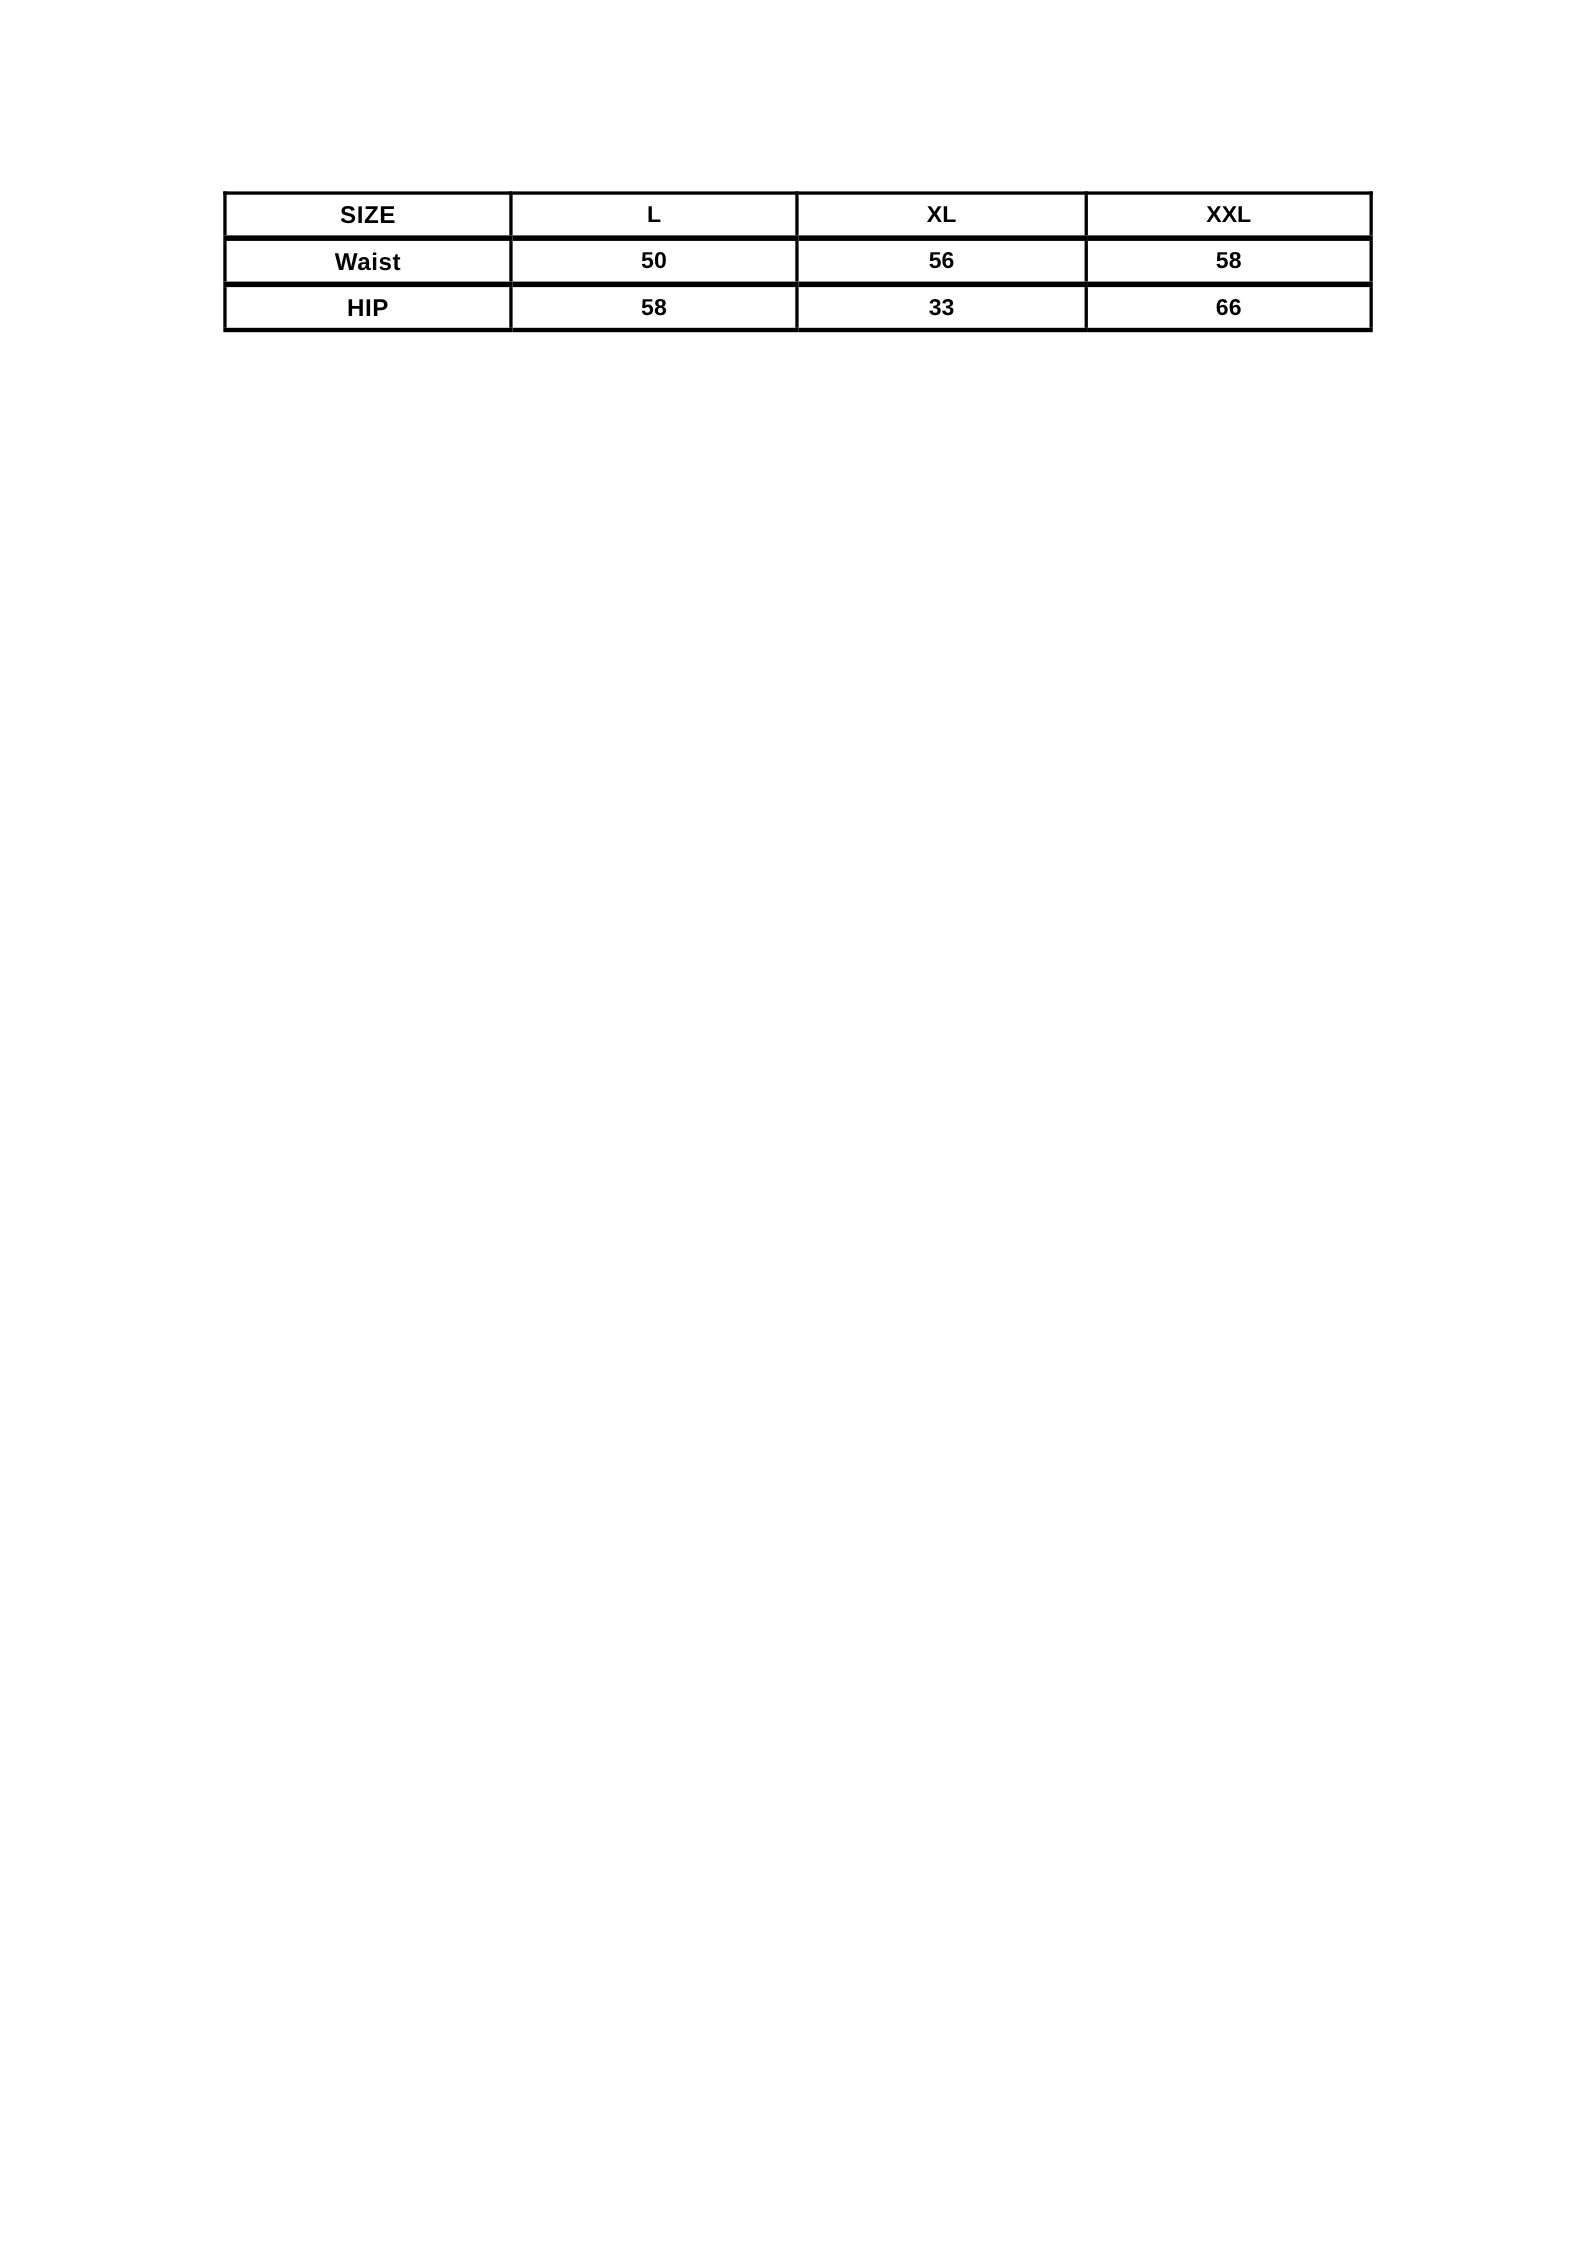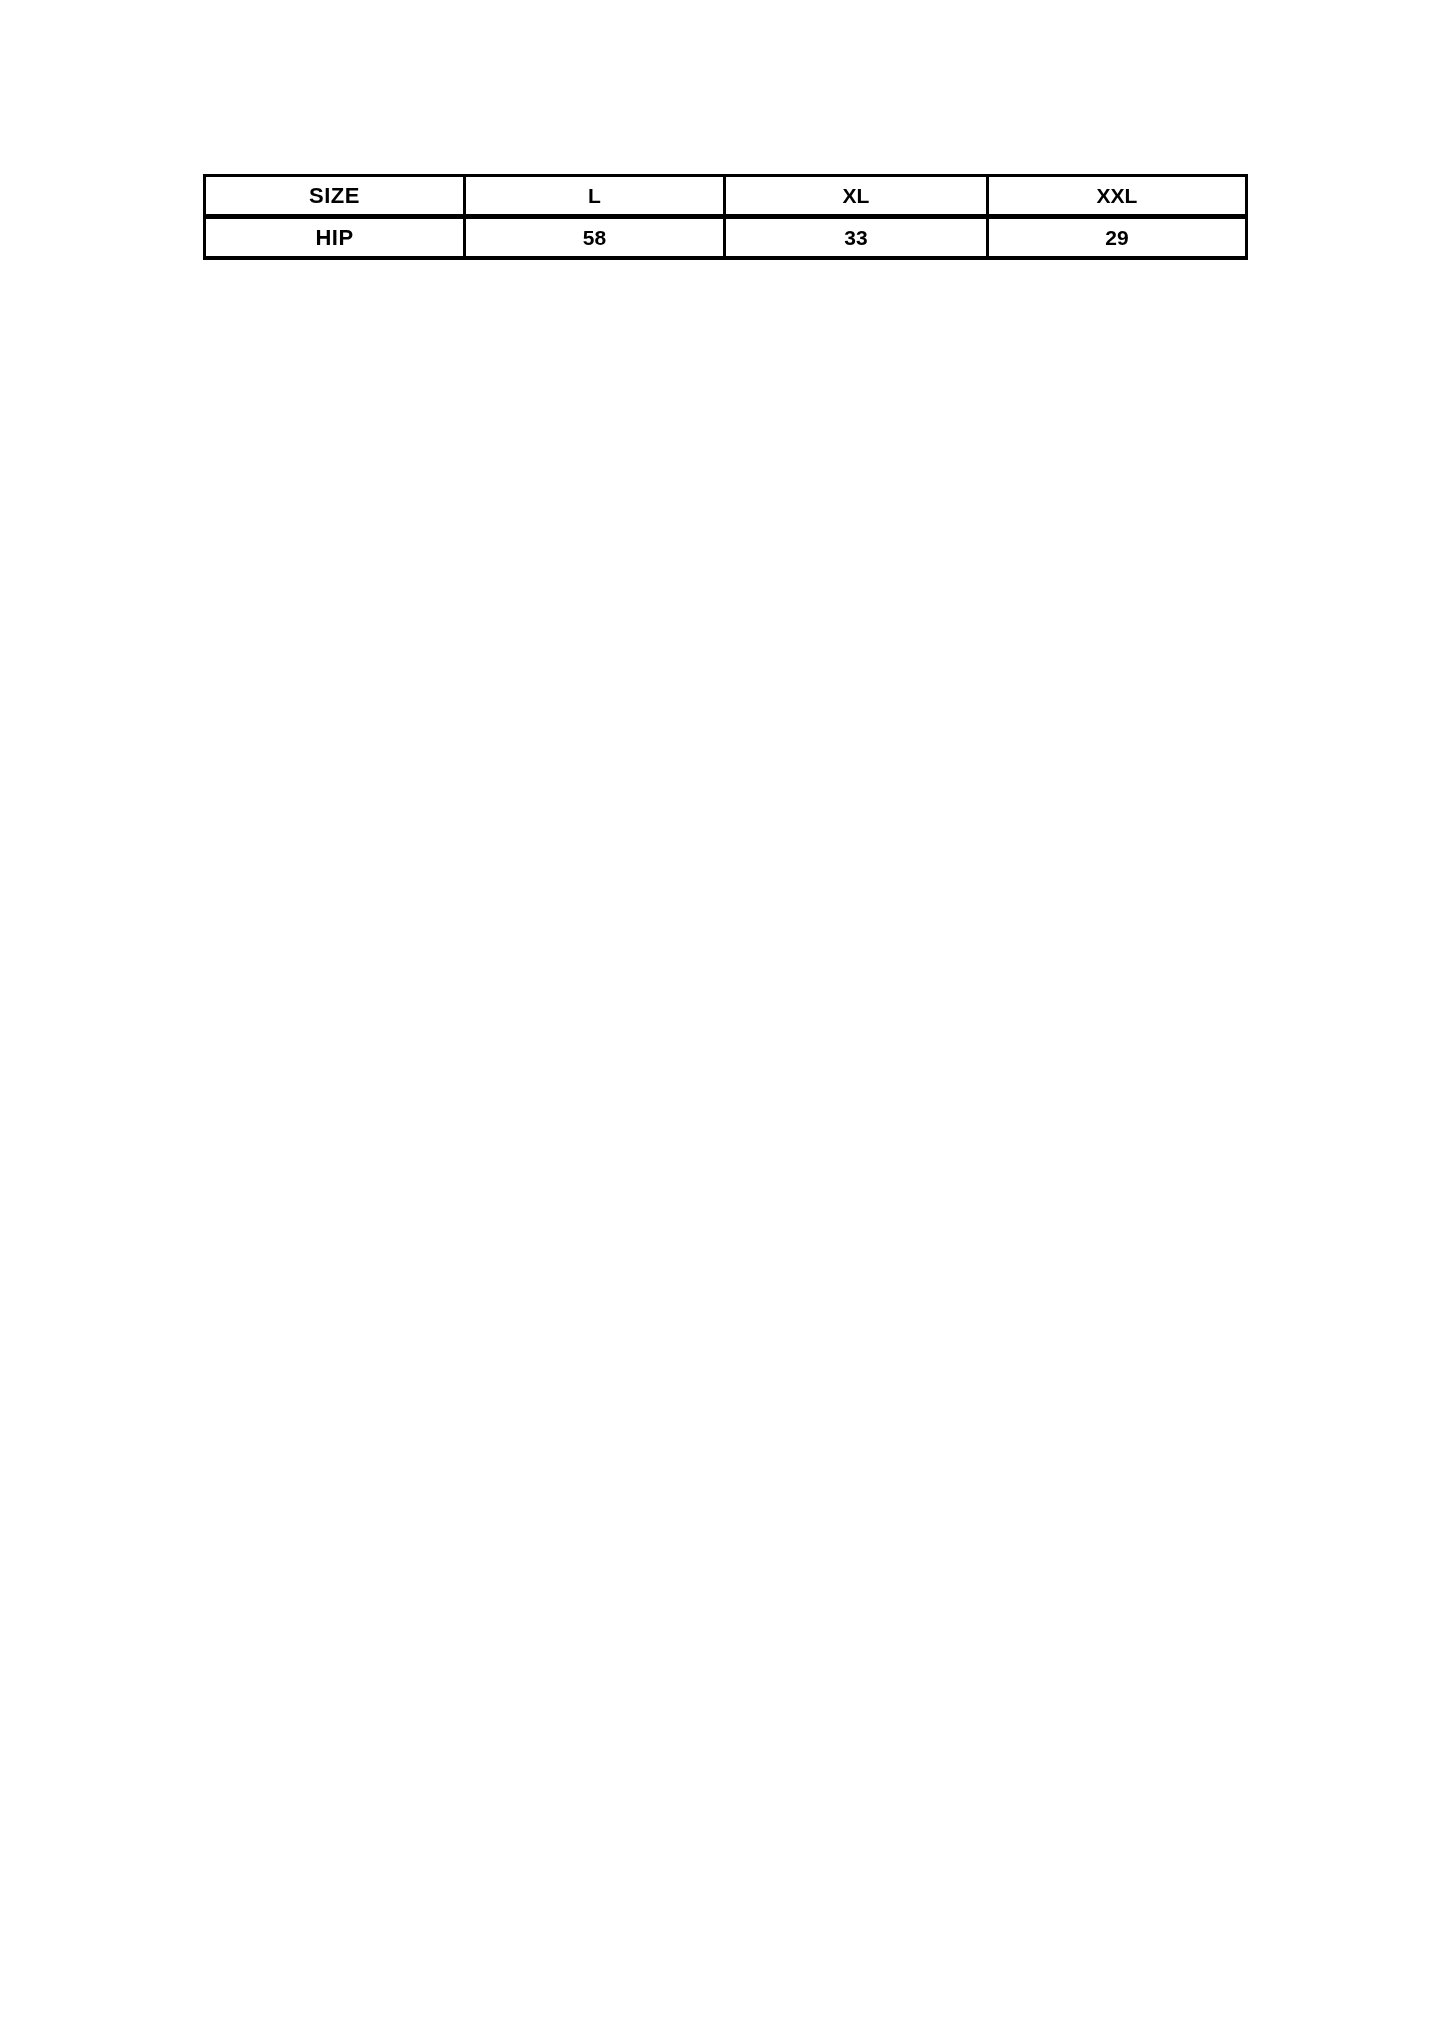--- a/index.html
+++ b/index.html
@@ -54,20 +54,26 @@
       <col style="width:259px">
     </colgroup>
     <tbody>
       <tr>
         <td class="label-cell">SIZE</td>
         <td class="value-cell">L</td>
         <td class="value-cell">XL</td>
         <td class="value-cell">XXL</td>
       </tr>
       <tr>
+        <td class="label-cell">Waist</td>
+        <td class="value-cell">50</td>
+        <td class="value-cell">56</td>
+        <td class="value-cell">58</td>
+      </tr>
+      <tr>
         <td class="label-cell">HIP</td>
         <td class="value-cell">58</td>
         <td class="value-cell">33</td>
-        <td class="value-cell">29</td>
+        <td class="value-cell">66</td>
       </tr>
     </tbody>
   </table>
 </div>
 
 </body></html>

